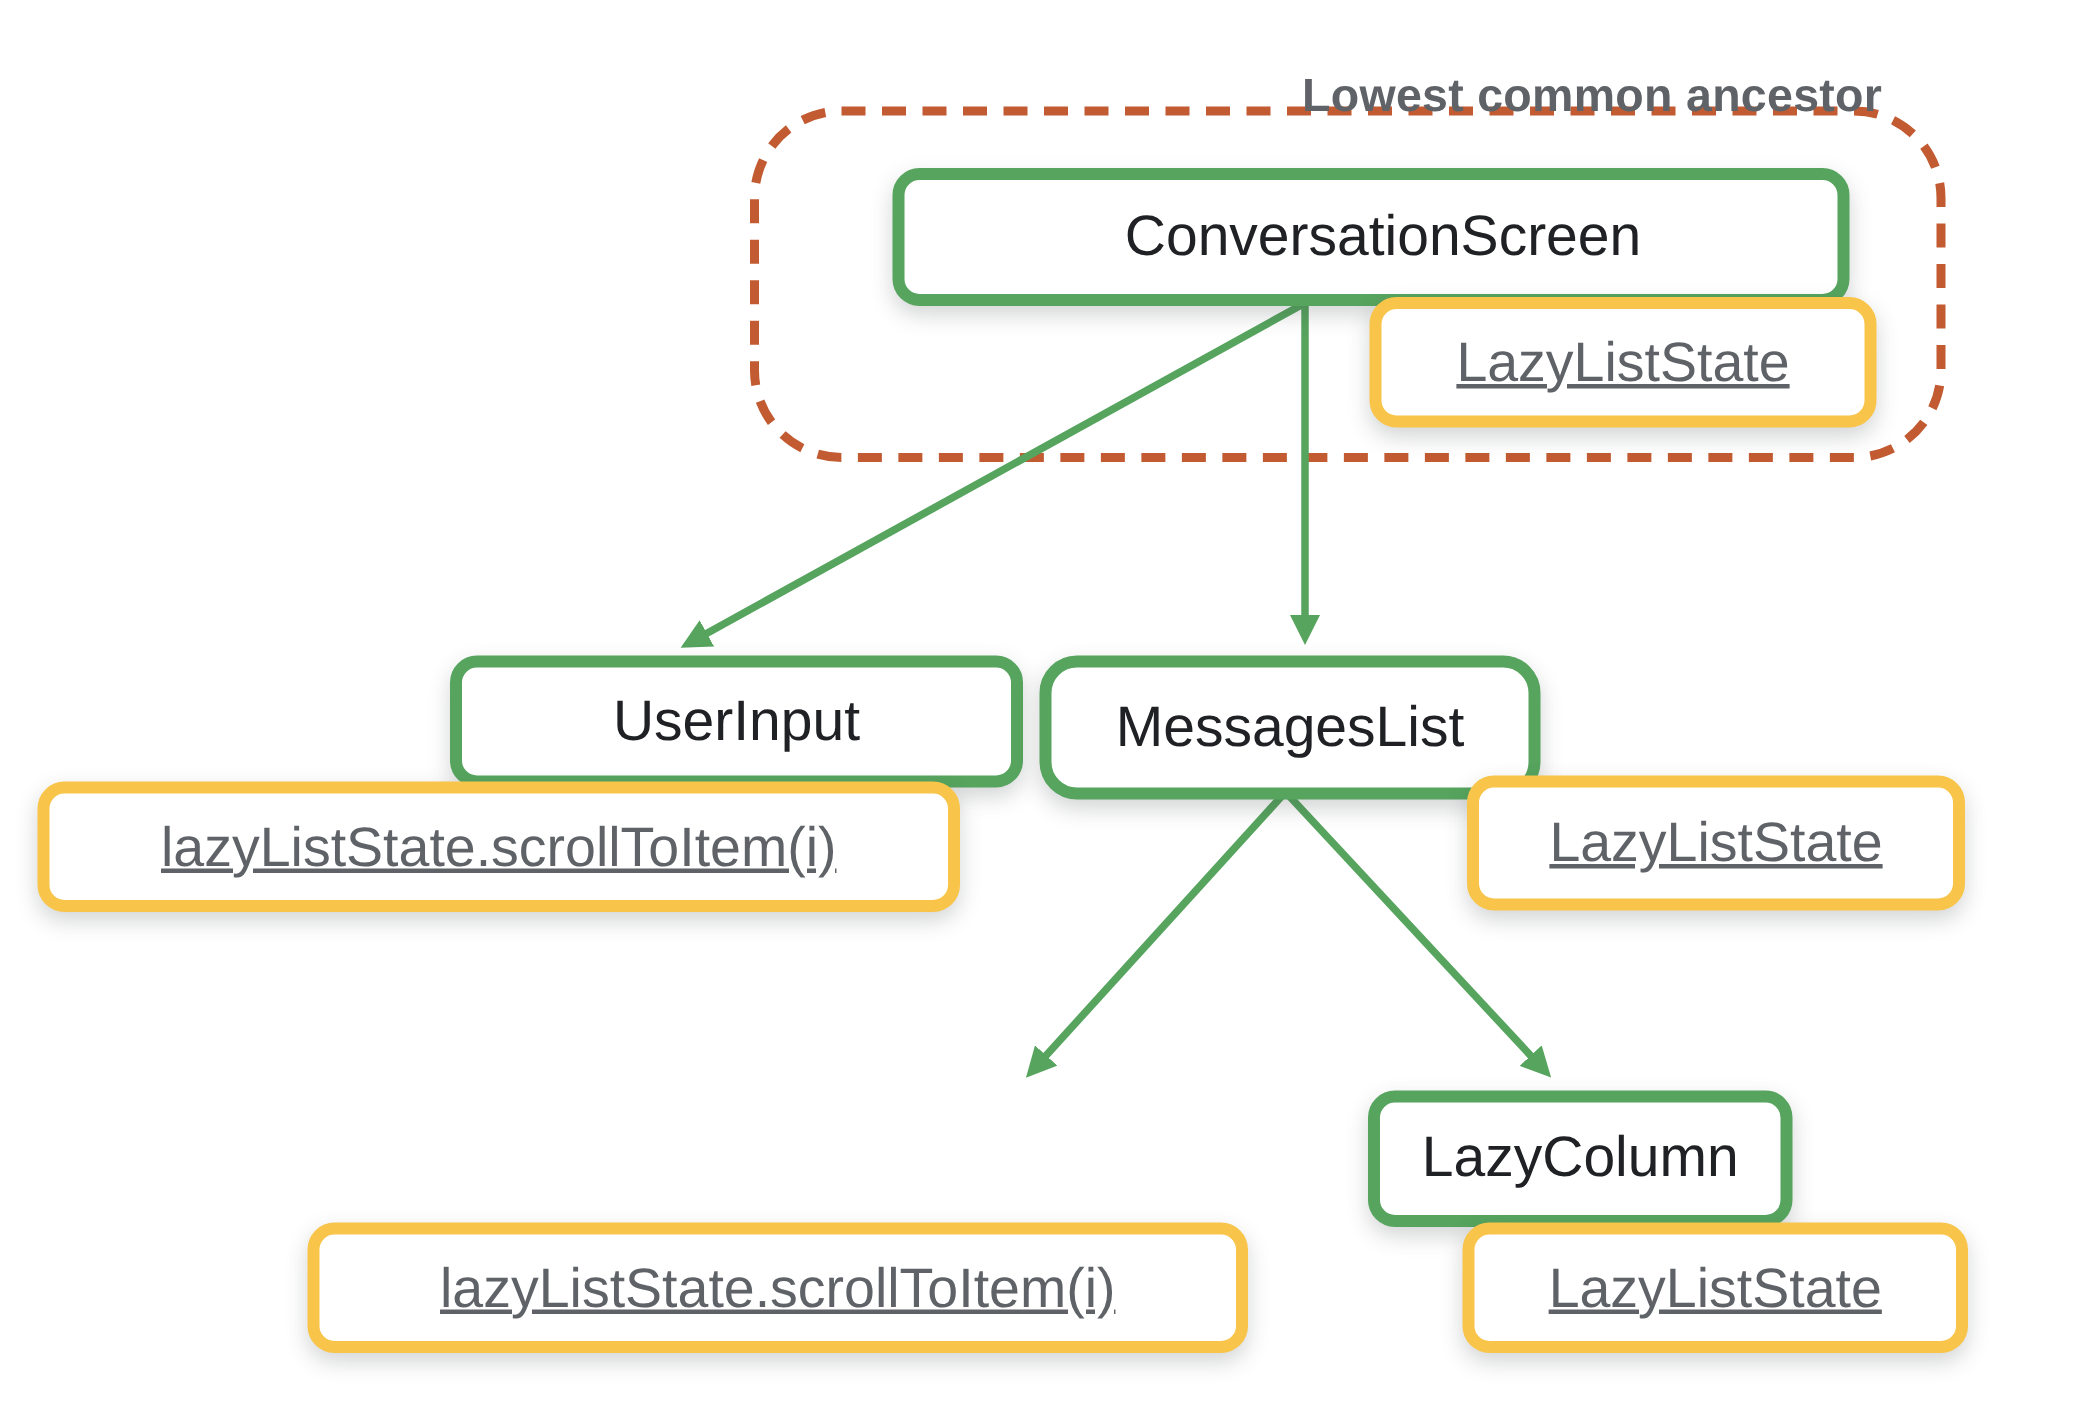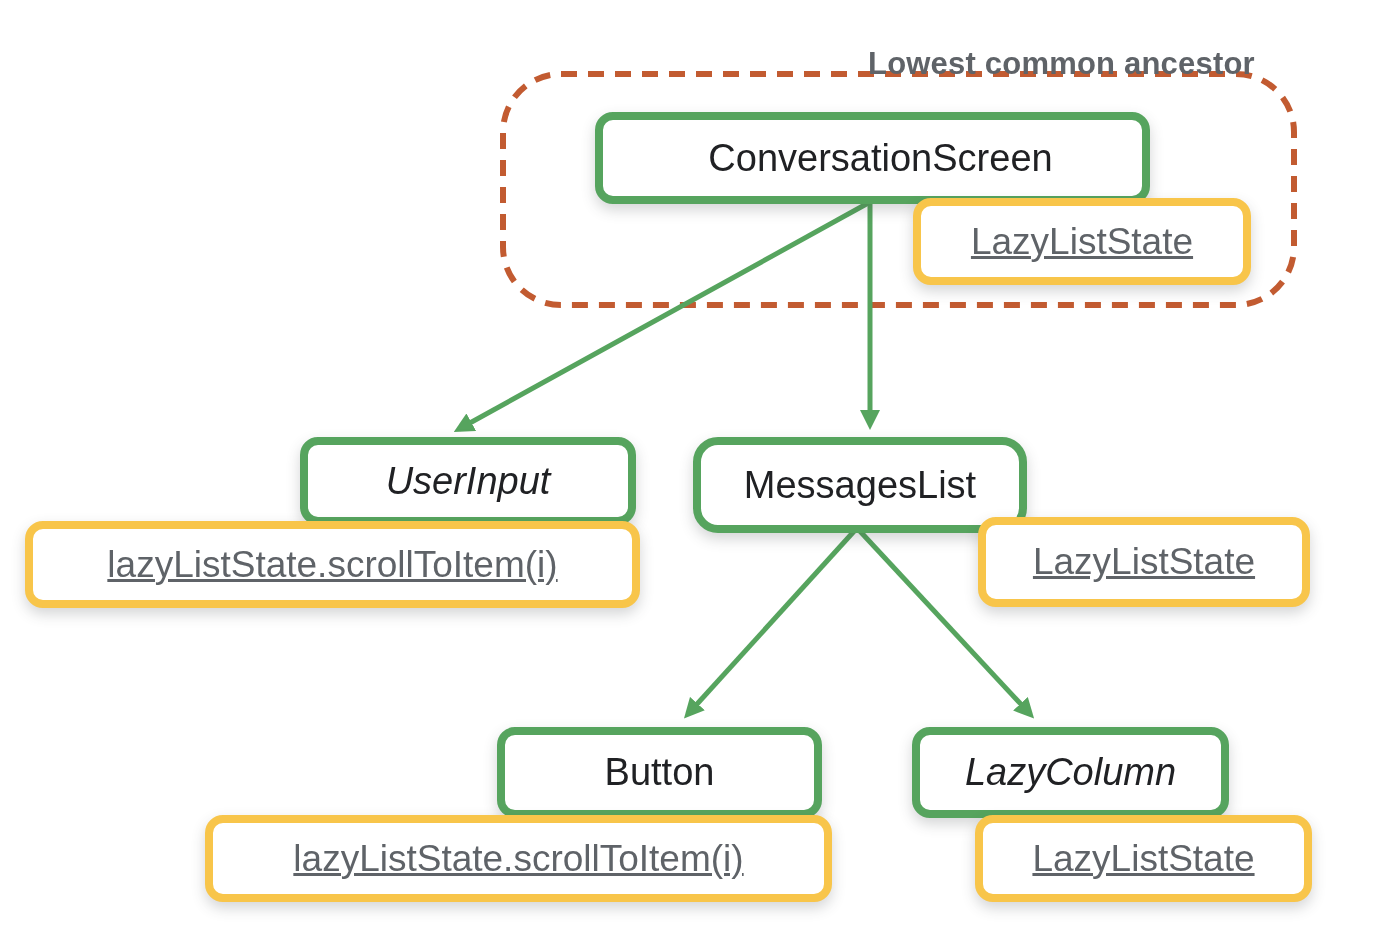--- a/index.html
+++ b/index.html
@@ -48,37 +48,34 @@
     <rect x="503" y="74" width="791" height="231" rx="58" ry="58" fill="none" stroke-width="6" stroke-dasharray="16 11" style="stroke:var(--orange,#C25B31)"></rect>
 
     <line x1="870" y1="202" x2="459" y2="429" stroke-width="5" style="stroke:var(--green,#56A45E)" marker-end="url(#arrowhead)"></line>
     <line x1="870" y1="202" x2="870" y2="424" stroke-width="5" style="stroke:var(--green,#56A45E)" marker-end="url(#arrowhead)"></line>
     <line x1="857" y1="528" x2="688" y2="714" stroke-width="5" style="stroke:var(--green,#56A45E)" marker-end="url(#arrowhead)"></line>
     <line x1="857" y1="528" x2="1030" y2="714" stroke-width="5" style="stroke:var(--green,#56A45E)" marker-end="url(#arrowhead)"></line>
   </svg>
 
   <div class="diagram-title">Lowest common ancestor</div>
 
-  <div class="node node-green" style="left:595px;top:112px;width:555px;height:92px;padding-left:16px;">
+  <div class="node node-green" style="left:595px;top:112px;width:638px;height:92px;padding-left:16px;">
     <span>ConversationScreen</span>
   </div>
 
-  <div class="node node-green" style="left:300px;top:437px;width:336px;height:88px;font-style:italic;">
+  <div class="node node-green" style="left:300px;top:437px;width:382px;height:88px;">
     <span>UserInput</span>
   </div>
 
   <div class="node node-green" style="left:693px;top:437px;width:334px;height:96px;border-radius:25px;">
     <span>MessagesList</span>
   </div>
 
-  <div class="node node-green" style="left:497px;top:727px;width:325px;height:91px;">
-    <span>Button</span>
-  </div>
 
-  <div class="node node-green" style="left:912px;top:727px;width:317px;height:91px;font-style:italic;">
+  <div class="node node-green" style="left:912px;top:727px;width:283px;height:91px;">
     <span>LazyColumn</span>
   </div>
 
   <div class="node node-yellow" style="left:913px;top:198px;width:338px;height:87px;">
     <span>LazyListState</span>
   </div>
 
   <div class="node node-yellow" style="left:25px;top:521px;width:615px;height:87px;">
     <span>lazyListState.scrollToItem(i)</span>
   </div>

